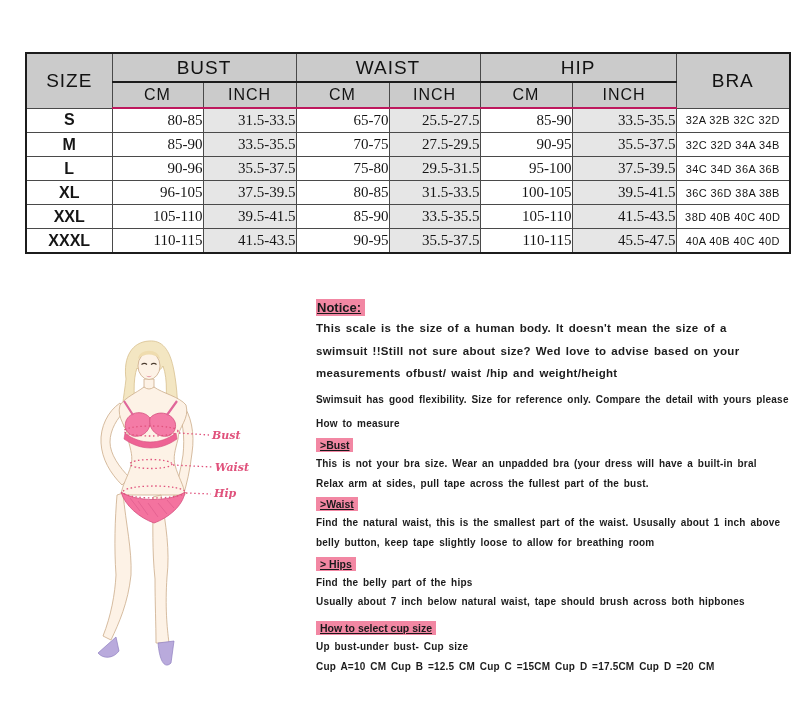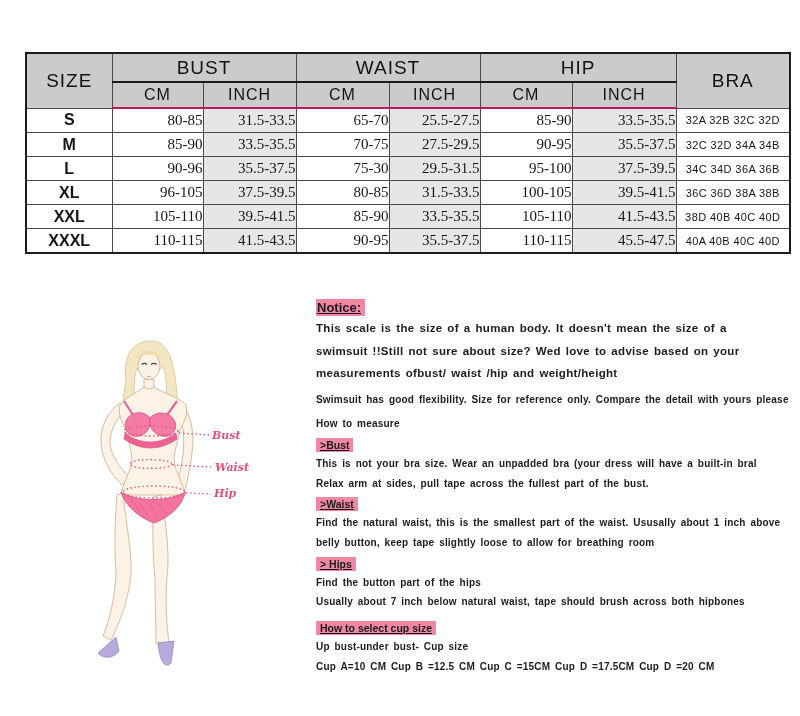--- a/index.html
+++ b/index.html
@@ -94,21 +94,21 @@
           <td class="cm">70-75</td>
           <td class="inch">27.5-29.5</td>
           <td class="cm">90-95</td>
           <td class="inch">35.5-37.5</td>
           <td class="bra">32C 32D 34A 34B</td>
         </tr>
         <tr>
           <td class="size">L</td>
           <td class="cm">90-96</td>
           <td class="inch">35.5-37.5</td>
-          <td class="cm">75-30</td>
+          <td class="cm">75-80</td>
           <td class="inch">29.5-31.5</td>
           <td class="cm">95-100</td>
           <td class="inch">37.5-39.5</td>
           <td class="bra">34C 34D 36A 36B</td>
         </tr>
         <tr>
           <td class="size">XL</td>
           <td class="cm">96-105</td>
           <td class="inch">37.5-39.5</td>
           <td class="cm">80-85</td>
@@ -192,21 +192,21 @@
       <div class="ln-b2">Swimsuit has good flexibility. Size for reference only. Compare the detail with yours please</div>
       <div class="ln-gap"></div>
       <div class="ln-b2">How to measure</div>
       <div class="ln-hl"><span class="hl-span">&gt;Bust</span></div>
       <div class="ln-b2">This is not your bra size. Wear an unpadded bra (your dress will have a built-in bral</div>
       <div class="ln-b2">Relax arm at sides, pull tape across the fullest part of the bust.</div>
       <div class="ln-hl"><span class="hl-span">&gt;Waist</span></div>
       <div class="ln-b2">Find the natural waist, this is the smallest part of the waist. Ususally about 1 inch above</div>
       <div class="ln-b2">belly button, keep tape slightly loose to allow for breathing room</div>
       <div class="ln-hl"><span class="hl-span">&gt; Hips</span></div>
-      <div class="ln-b2">Find the button part of the hips</div>
+      <div class="ln-b2">Find the belly part of the hips</div>
       <div class="ln-b2">Usually about 7 inch below natural waist, tape should brush across both hipbones</div>
       <div class="ln-gap"></div>
       <div class="ln-hl"><span class="hl-span">How to select cup size</span></div>
       <div class="ln-b2">Up bust-under bust- Cup size</div>
       <div class="ln-b2">Cup A=10 CM Cup B =12.5 CM Cup C =15CM Cup D =17.5CM Cup D =20 CM</div>
     </div>
 
 </div>
 
 </body></html>

